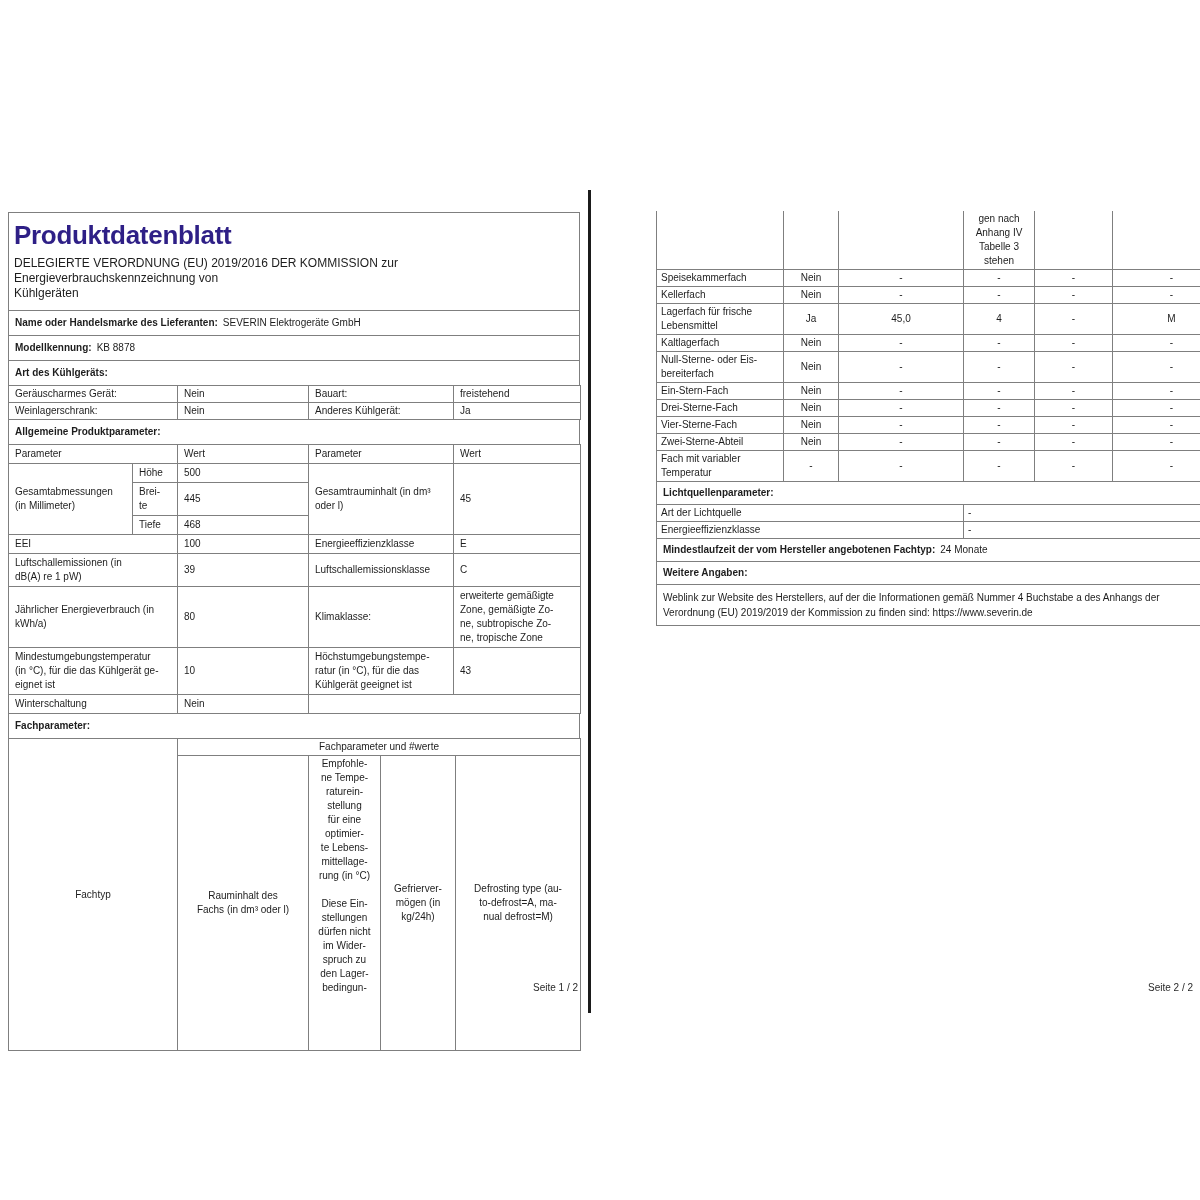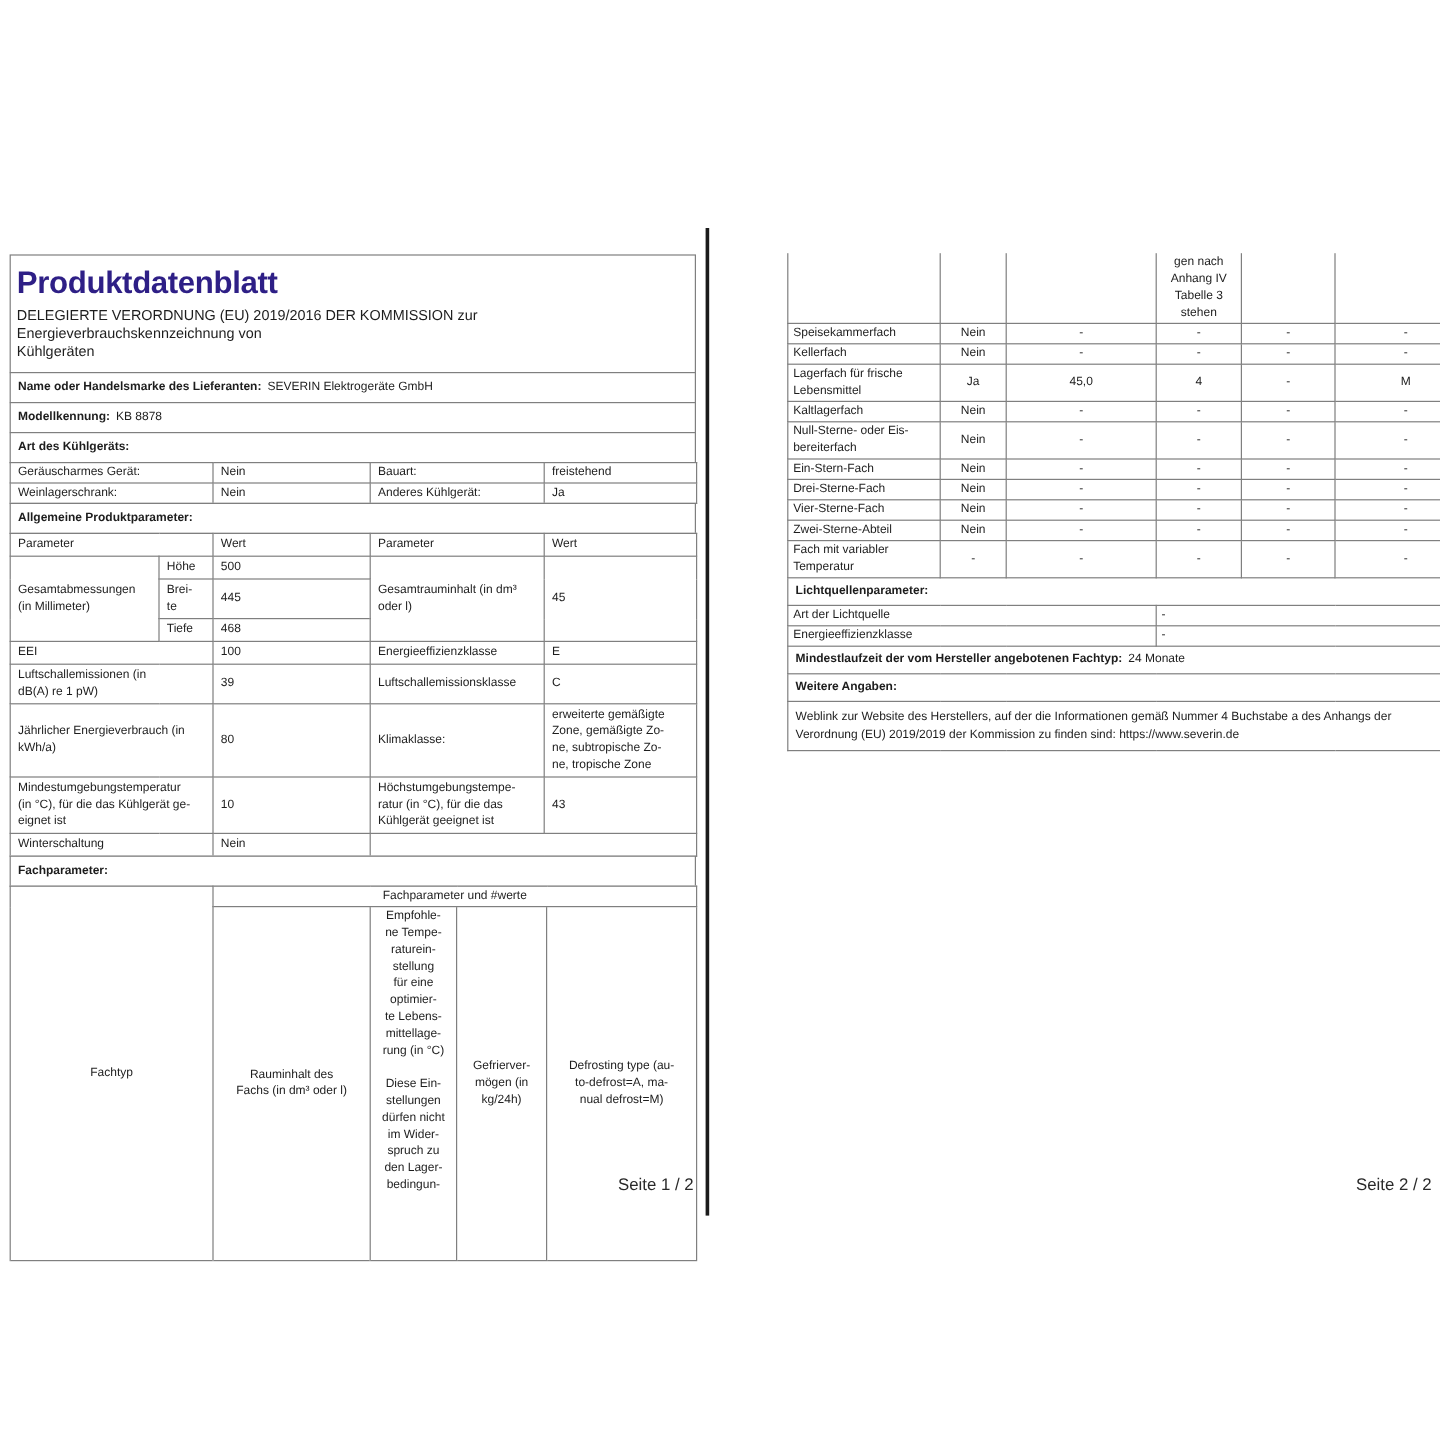--- a/index.html
+++ b/index.html
@@ -24,21 +24,21 @@
      overflow:hidden;box-sizing:border-box;}
   .t2 td{padding:2px 6px;}
   .c{text-align:center;}
   .nb{border-bottom:none !important;}
   .t3 td{padding:1px 4px;}
   .clip{height:292px;overflow:hidden;}
   .t4 td{padding:1px 4px;}
   .t4 tr.first td{border-top:none;}
   .t4 .sec{padding:4px 6px;}
   .t4 .webl{padding:5px 6px;line-height:15px;}
-  .footer{position:absolute;font-size:14px;line-height:11px;color:#2a2a2a;}
+  .footer{position:absolute;font-size:10px;line-height:11px;color:#2a2a2a;}
   .f1{left:8px;top:982px;width:570px;text-align:right;}
   .f2{left:622px;top:982px;width:571px;text-align:right;}
 </style>
 </head>
 <body>
 
 <div class="canvas">
   <div class="divider"></div>
 
   <div class="page page1">

